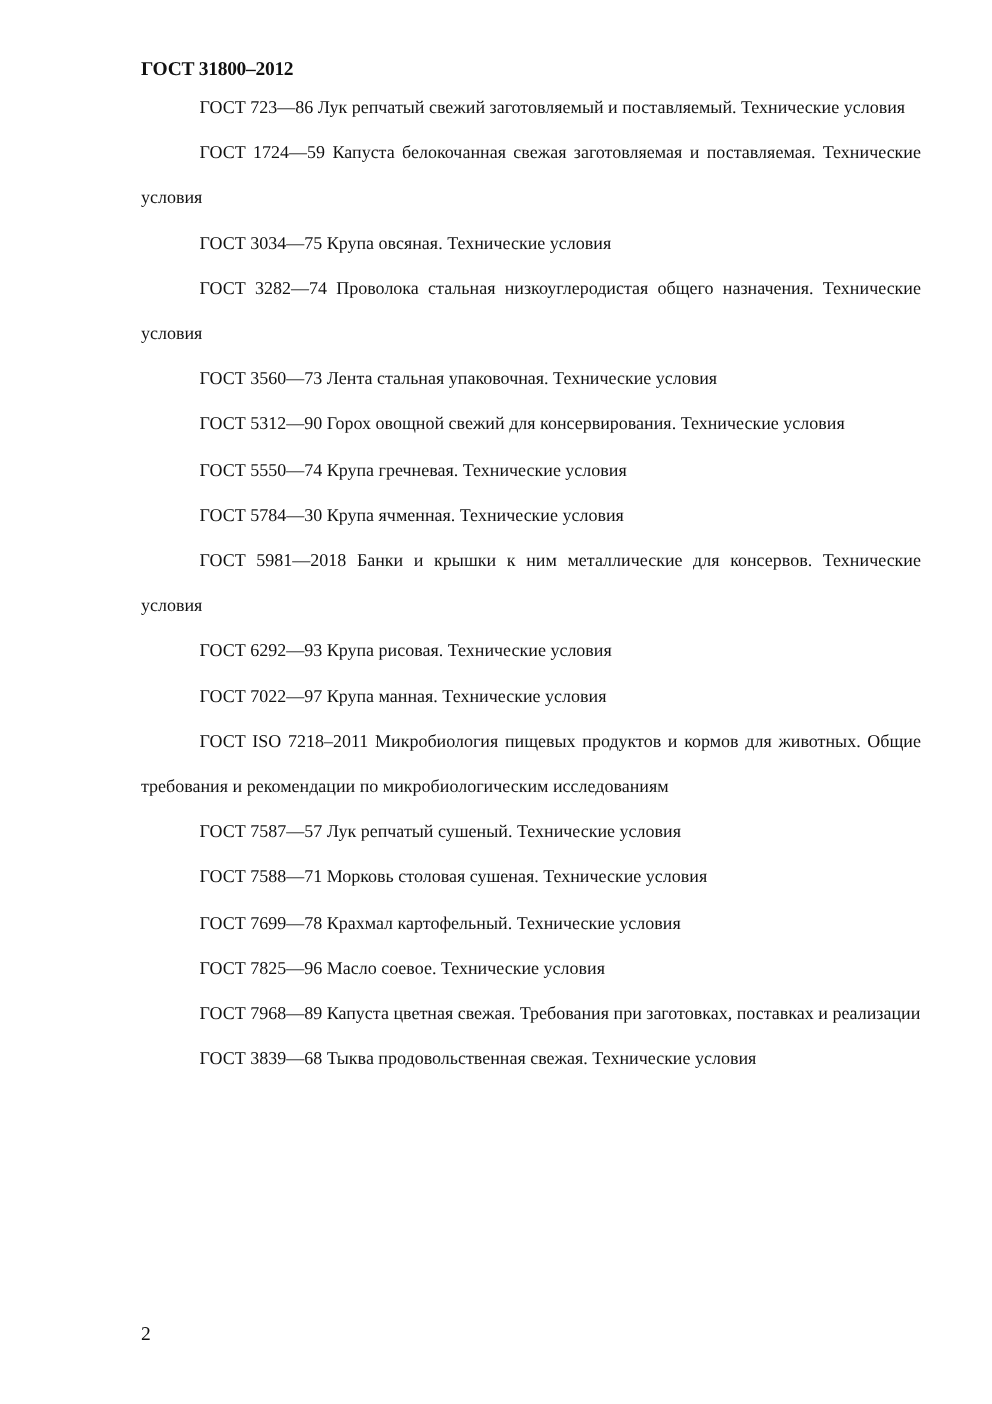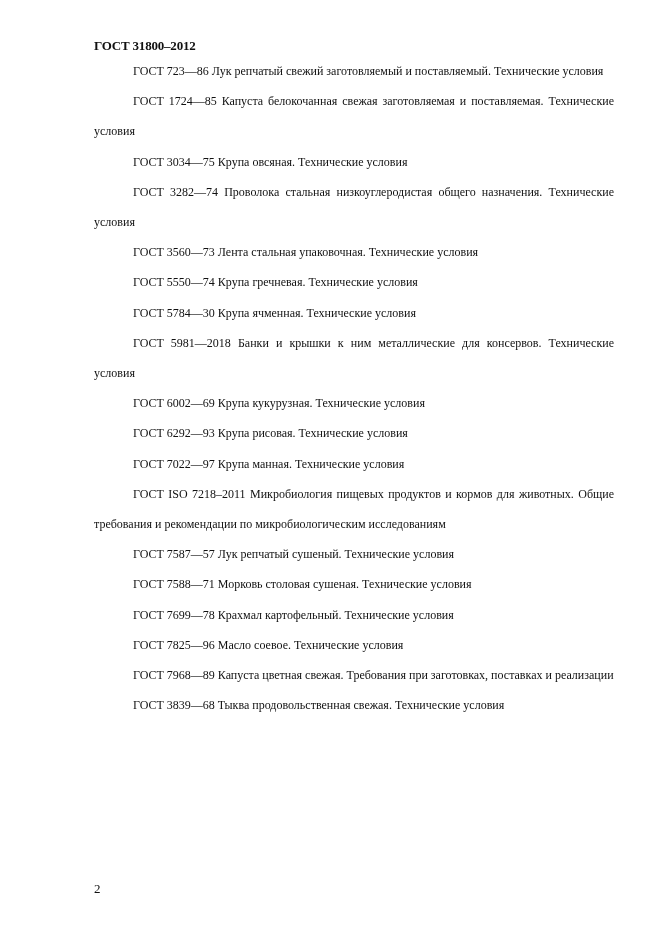--- a/index.html
+++ b/index.html
@@ -51,28 +51,28 @@
     }
   </style>
 </head>
 <body>
 
 <div class="page">
   <div class="running-header">ГОСТ 31800–2012</div>
 
   <div class="body-text">
     <p class="ref-item">ГОСТ 723—86 Лук репчатый свежий заготовляемый и поставляемый. Технические условия</p>
-    <p class="ref-item">ГОСТ 1724—85 Капуста белокочанная свежая заготовляемая и постав­ляемая. Технические условия</p>
+    <p class="ref-item">ГОСТ 1724—59 Капуста белокочанная свежая заготовляемая и постав­ляемая. Технические условия</p>
     <p class="ref-item">ГОСТ 3034—75 Крупа овсяная. Технические условия</p>
     <p class="ref-item">ГОСТ 3282—74 Проволока стальная низкоуглеродистая общего назна­чения. Технические условия</p>
     <p class="ref-item">ГОСТ 3560—73 Лента стальная упаковочная. Технические условия</p>
+    <p class="ref-item">ГОСТ 5312—90 Горох овощной свежий для консервирования. Техни­ческие условия</p>
     <p class="ref-item">ГОСТ 5550—74 Крупа гречневая. Технические условия</p>
     <p class="ref-item">ГОСТ 5784—30 Крупа ячменная. Технические условия</p>
     <p class="ref-item">ГОСТ 5981—2018 Банки и крышки к ним металлические для консер­вов. Технические условия</p>
-    <p class="ref-item">ГОСТ 6002—69 Крупа кукурузная. Технические условия</p>
     <p class="ref-item">ГОСТ 6292—93 Крупа рисовая. Технические условия</p>
     <p class="ref-item">ГОСТ 7022—97 Крупа манная. Технические условия</p>
     <p class="ref-item">ГОСТ ISO 7218–2011 Микробиология пищевых продуктов и кормов для животных. Общие требования и рекомендации по микробиологическим исследованиям</p>
     <p class="ref-item">ГОСТ 7587—57 Лук репчатый сушеный. Технические условия</p>
     <p class="ref-item">ГОСТ 7588—71 Морковь столовая сушеная. Технические условия</p>
     <p class="ref-item">ГОСТ 7699—78 Крахмал картофельный. Технические условия</p>
     <p class="ref-item">ГОСТ 7825—96 Масло соевое. Технические условия</p>
     <p class="ref-item">ГОСТ 7968—89 Капуста цветная свежая. Требования при заготовках, поставках и реализации</p>
     <p class="ref-item">ГОСТ 3839—68 Тыква продовольственная свежая. Технические условия</p>
   </div>

